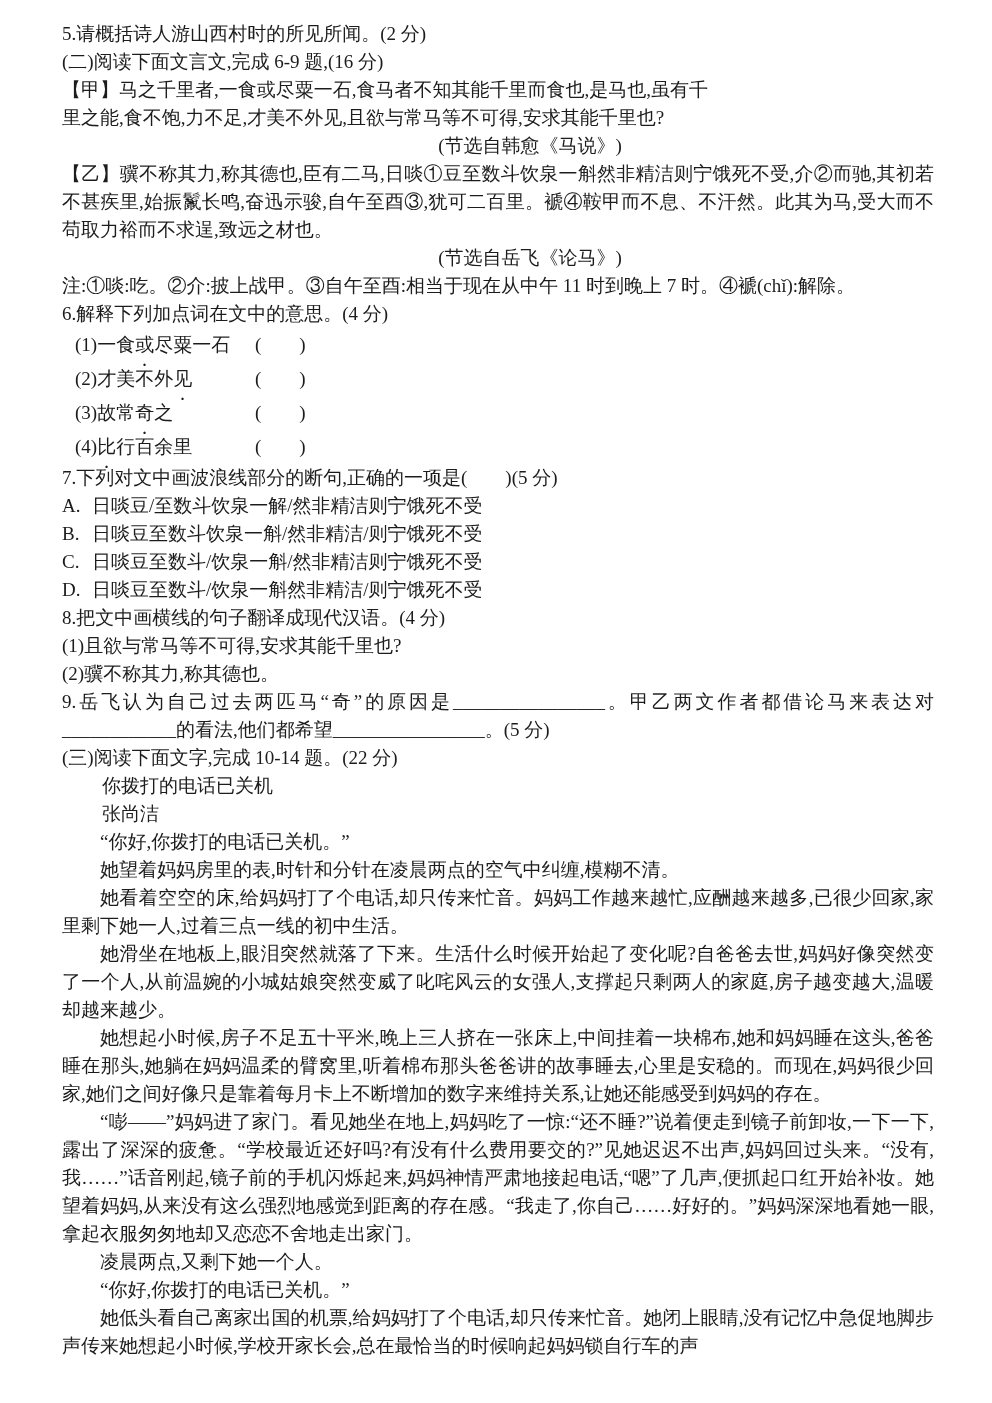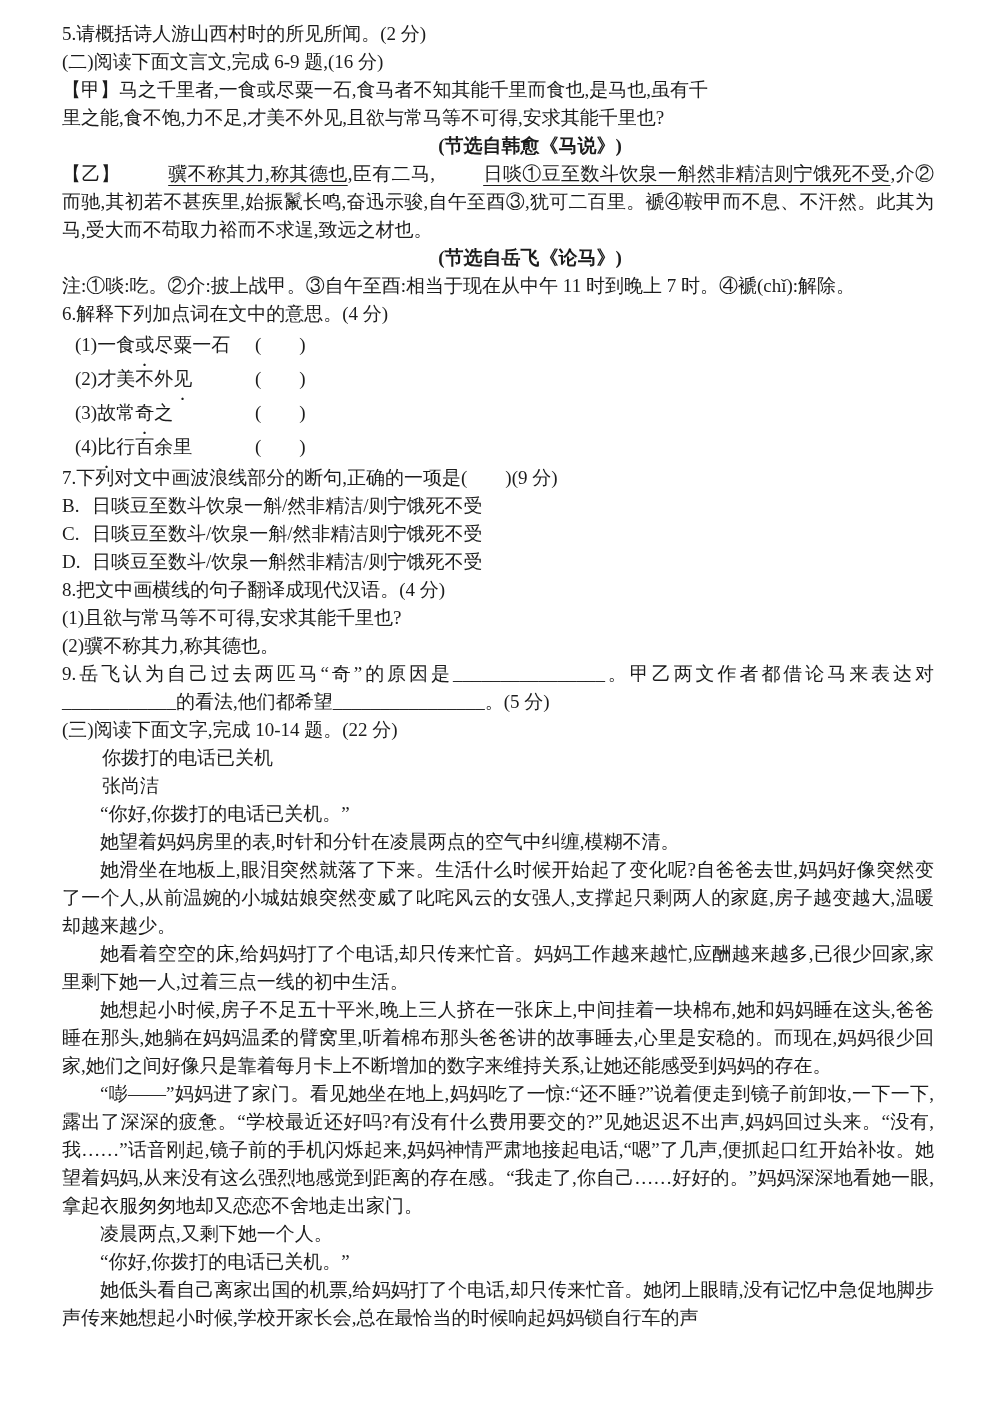--- a/index.html
+++ b/index.html
@@ -11,22 +11,22 @@
     background: #ffffff;
     color: #1c1c1c;
     padding: 20px 58px 8px 62px;
     font-family: "Liberation Serif", "DejaVu Serif", serif;
     font-size: 19px;
     line-height: 28px;
     border-radius: 12px;
   }
   .line { text-align: left; }
   .just { text-align: justify; text-justify: inter-ideograph; }
-  .center-src { text-align: center; padding-left: 64px; font-weight: bold; }
-  .ul { text-decoration: underline; text-underline-offset: 5px; text-decoration-thickness: 1px; margin-left: 48px; }
+  .center-src { text-align: center; padding-left: 64px; }
+  .ul { text-underline-offset: 5px; text-decoration-thickness: 1px; }
   .q6-item { line-height: 34px; padding-left: 13px; }
   .q6-phrase { display: inline-block; min-width: 180px; }
   .dotchar { position: relative; display: inline-block; }
   .dotchar::after {
     content: "\00B7";
     position: absolute; left: 50%; transform: translateX(-50%);
     bottom: -0.70em; font-weight: bold; font-size: 0.8em; line-height: 1;
   }
   .opt-label { display: inline-block; min-width: 30px; }
   .para { text-indent: 2em; text-align: justify; text-justify: inter-ideograph; }
@@ -50,38 +50,39 @@
   <div class="center-src">(节选自岳飞《论马》)</div>
 
   <div class="just">注:①啖:吃。②介:披上战甲。③自午至酉:相当于现在从中午 11 时到晚上 7 时。④褫(chǐ):解除。</div>
 
   <div class="line">6.解释下列加点词在文中的意思。(4 分)</div>
   <div class="q6-item"><span class="q6-phrase"><span>(1)一食</span><span class="dotchar">或</span><span>尽粟一石</span></span><span>(　　)</span></div>
   <div class="q6-item"><span class="q6-phrase"><span>(2)才美不外</span><span class="dotchar">见</span><span></span></span><span>(　　)</span></div>
   <div class="q6-item"><span class="q6-phrase"><span>(3)故常</span><span class="dotchar">奇</span><span>之</span></span><span>(　　)</span></div>
   <div class="q6-item"><span class="q6-phrase"><span>(4)</span><span class="dotchar">比</span><span>行百余里</span></span><span>(　　)</span></div>
 
-  <div class="line">7.下列对文中画波浪线部分的断句,正确的一项是(　　)(9 分)</div>
+  <div class="line">7.下列对文中画波浪线部分的断句,正确的一项是(　　)(5 分)</div>
+  <div class="line"><span class="opt-label">A.</span><span>日啖豆/至数斗饮泉一解/然非精洁则宁饿死不受</span></div>
   <div class="line"><span class="opt-label">B.</span><span>日啖豆至数斗饮泉一斛/然非精洁/则宁饿死不受</span></div>
   <div class="line"><span class="opt-label">C.</span><span>日啖豆至数斗/饮泉一斛/然非精洁则宁饿死不受</span></div>
   <div class="line"><span class="opt-label">D.</span><span>日啖豆至数斗/饮泉一斛然非精洁/则宁饿死不受</span></div>
 
   <div class="line">8.把文中画横线的句子翻译成现代汉语。(4 分)</div>
   <div class="line">(1)且欲与常马等不可得,安求其能千里也?</div>
   <div class="line">(2)骥不称其力,称其德也。</div>
 
   <div class="just">9.岳飞认为自己过去两匹马“奇”的原因是________________。甲乙两文作者都借论马来表达对____________的看法,他们都希望________________。(5 分)</div>
 
   <div class="line">(三)阅读下面文字,完成 10-14 题。(22 分)</div>
   <div class="story-title">你拨打的电话已关机</div>
   <div class="story-author">张尚洁</div>
 
   <div class="para">“你好,你拨打的电话已关机。”</div>
   <div class="para">她望着妈妈房里的表,时针和分针在凌晨两点的空气中纠缠,模糊不清。</div>
+  <div class="para">她看着空空的床,给妈妈打了个电话,却只传来忙音。妈妈工作越来越忙,应酬越来越多,已很少回家,家里剩下她一人,过着三点一线的初中生活。</div>
   <div class="para">她滑坐在地板上,眼泪突然就落了下来。生活什么时候开始起了变化呢?自爸爸去世,妈妈好像突然变了一个人,从前温婉的小城姑娘突然变威了叱咤风云的女强人,支撑起只剩两人的家庭,房子越变越大,温暖却越来越少。</div>
-  <div class="para">她看着空空的床,给妈妈打了个电话,却只传来忙音。妈妈工作越来越忙,应酬越来越多,已很少回家,家里剩下她一人,过着三点一线的初中生活。</div>
   <div class="para">她想起小时候,房子不足五十平米,晚上三人挤在一张床上,中间挂着一块棉布,她和妈妈睡在这头,爸爸睡在那头,她躺在妈妈温柔的臂窝里,听着棉布那头爸爸讲的故事睡去,心里是安稳的。而现在,妈妈很少回家,她们之间好像只是靠着每月卡上不断增加的数字来维持关系,让她还能感受到妈妈的存在。</div>
   <div class="para">“嘭——”妈妈进了家门。看见她坐在地上,妈妈吃了一惊:“还不睡?”说着便走到镜子前卸妆,一下一下,露出了深深的疲惫。“学校最近还好吗?有没有什么费用要交的?”见她迟迟不出声,妈妈回过头来。“没有,我……”话音刚起,镜子前的手机闪烁起来,妈妈神情严肃地接起电话,“嗯”了几声,便抓起口红开始补妆。她望着妈妈,从来没有这么强烈地感觉到距离的存在感。“我走了,你自己……好好的。”妈妈深深地看她一眼,拿起衣服匆匆地却又恋恋不舍地走出家门。</div>
   <div class="para">凌晨两点,又剩下她一个人。</div>
   <div class="para">“你好,你拨打的电话已关机。”</div>
   <div class="para">她低头看自己离家出国的机票,给妈妈打了个电话,却只传来忙音。她闭上眼睛,没有记忆中急促地脚步声传来她想起小时候,学校开家长会,总在最恰当的时候响起妈妈锁自行车的声</div>
 
 </div>
 
 </body></html>

